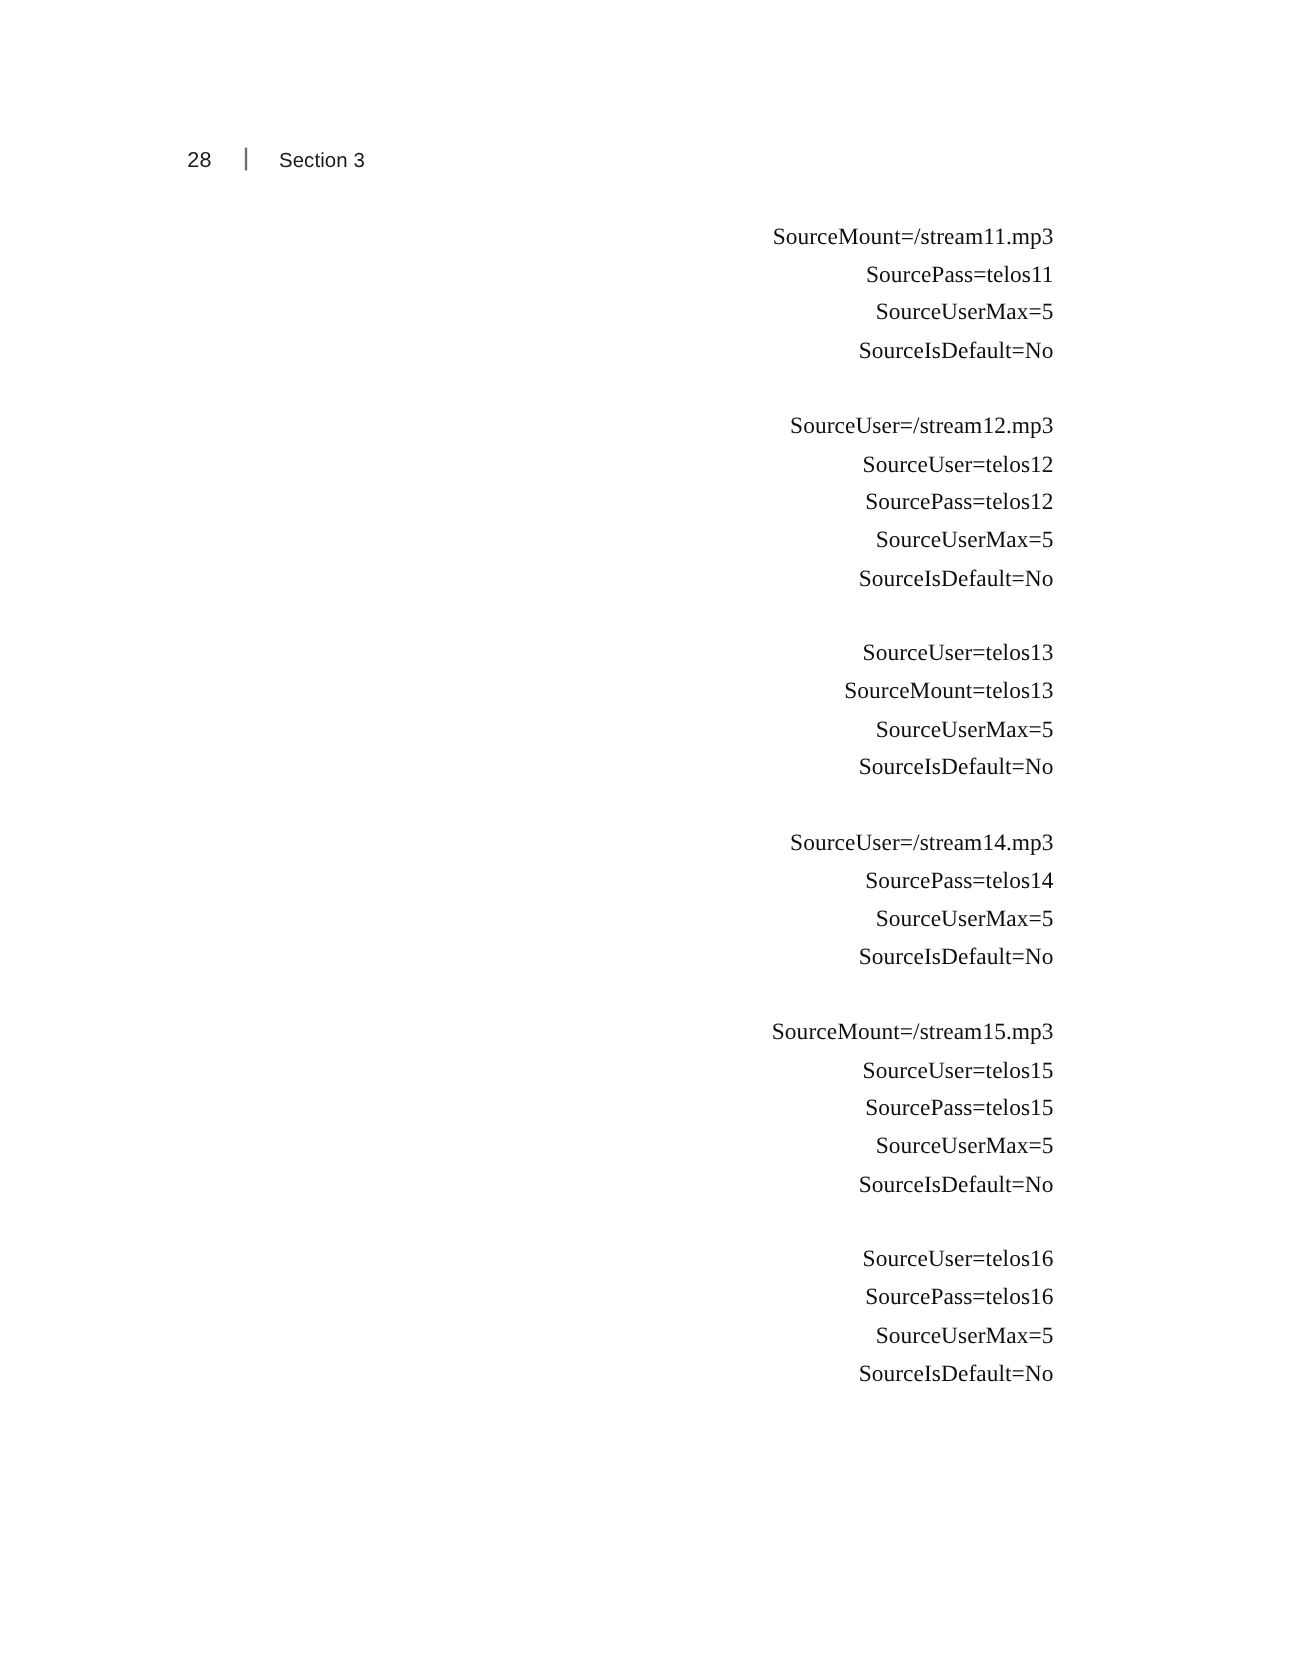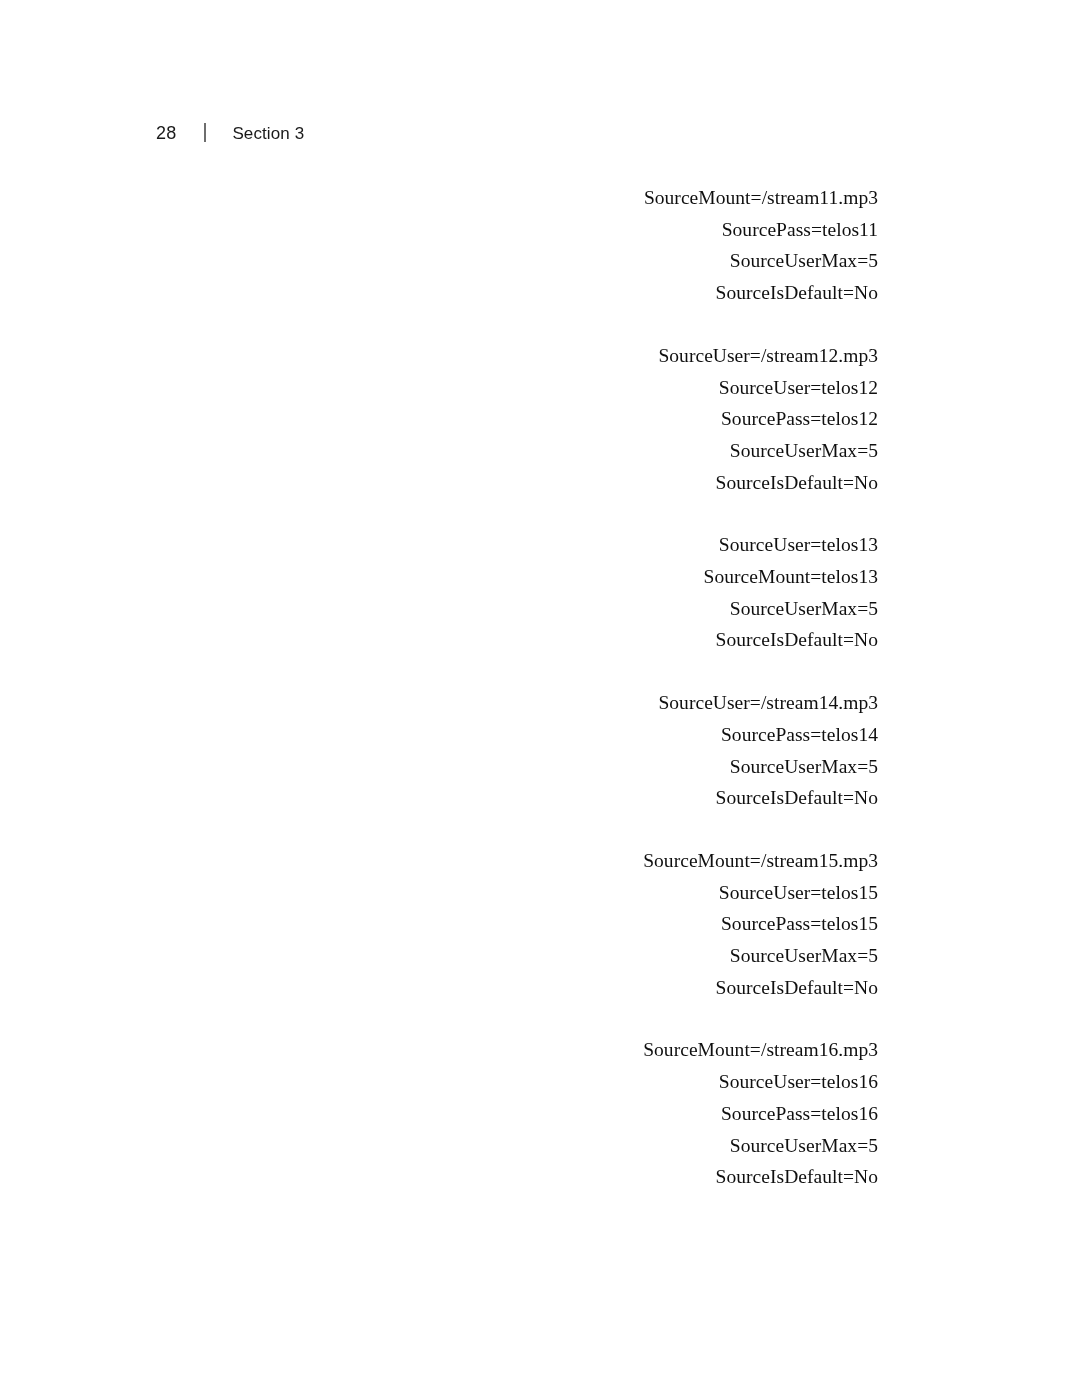--- a/index.html
+++ b/index.html
@@ -125,21 +125,20 @@
 
     <div class="config-block">
       <div class="config-line">SourceMount=/stream15.mp3</div>
       <div class="config-line">SourceUser=telos15</div>
       <div class="config-line">SourcePass=telos15</div>
       <div class="config-line">SourceUserMax=5</div>
       <div class="config-line">SourceIsDefault=No</div>
     </div>
 
     <div class="config-block">
-      <div class="config-line">SourceMount=/stream16.mp3</div>
       <div class="config-line">SourceUser=telos16</div>
       <div class="config-line">SourcePass=telos16</div>
       <div class="config-line">SourceUserMax=5</div>
       <div class="config-line">SourceIsDefault=No</div>
     </div>
 
   </div>
 
 </div>
 

